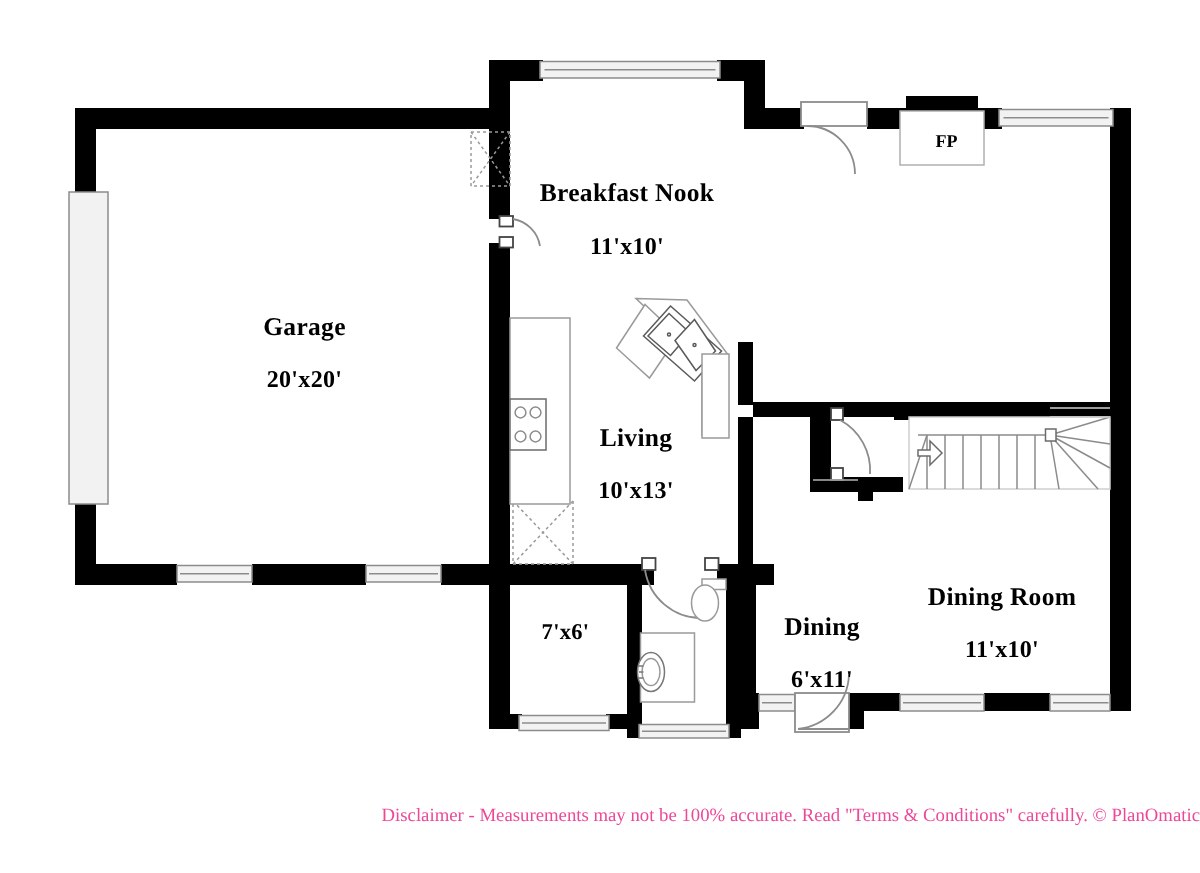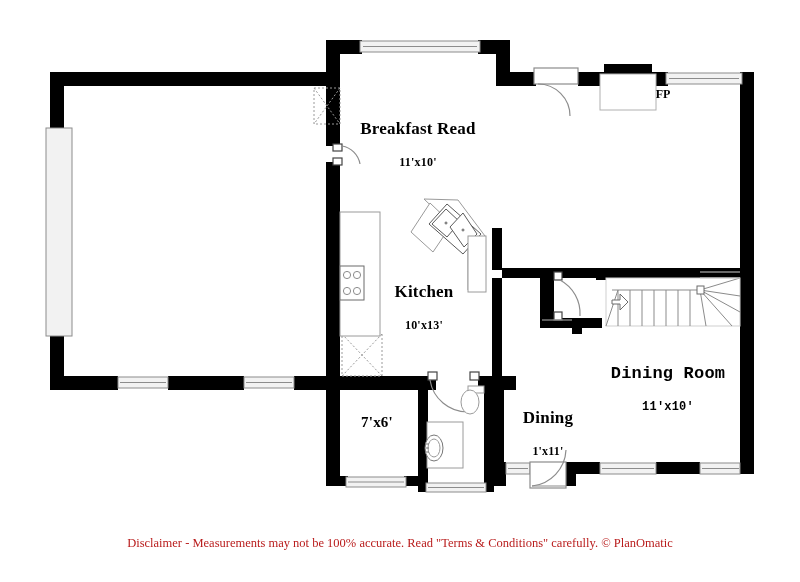--- a/index.html
+++ b/index.html
@@ -33,39 +33,39 @@
     line-height: 1.12;
     white-space: pre-line;
     letter-spacing: 0.2px;
   }
   .room-label .rl-name {
     display: block;
     font-size: 17px;
   }
   .room-label .rl-dim {
     display: block;
-    font-size: 12px;
+    font-size: 16px;
   }
   .fp-label {
     position: absolute;
     font-family: "Liberation Serif", serif;
     font-weight: bold;
     font-size: 12px;
     color: #000000;
     text-align: center;
   }
   #disclaimer {
     position: absolute;
     left: 0;
     top: 536px;
     width: 800px;
-    text-align: center;
+    text-align: right;
     font-family: "Liberation Serif", serif;
     font-size: 12.5px;
-    color: #b91c1c;
+    color: #ec4899;
   }
 </style>
 </head>
 <body>
 
 <div id="page">
 
   <svg id="plan-svg" width="800" height="582" viewBox="0 0 800 582">
 
     <g fill="#000000">
@@ -319,43 +319,47 @@
         <path d="M 612 300 L 620 300 L 620 294 L 628 302 L 620 310 L 620 304 L 612 304 Z" fill="#ffffff" stroke="#6b6b6b"></path>
 
         <line x1="700" y1="272" x2="740" y2="272" stroke="#cfcfcf"></line>
         <line x1="700" y1="278" x2="740" y2="278" stroke="#cfcfcf"></line>
       </g>
 
     </g>
 
   </svg>
 
+  <div class="room-label" style="left:143px; top:190px; width:120px;">
+    <span class="rl-name">Garage</span>
+    <span class="rl-dim">20'x20'</span>
+  </div>
 
   <div class="room-label" style="left:358px; top:101px; width:120px;">
-    <span class="rl-name">Breakfast Read</span>
+    <span class="rl-name">Breakfast Nook</span>
     <span class="rl-dim">11'x10'</span>
   </div>
 
 
   <div class="room-label" style="left:364px; top:264px; width:120px;">
-    <span class="rl-name">Kitchen</span>
+    <span class="rl-name">Living</span>
     <span class="rl-dim">10'x13'</span>
   </div>
 
-  <div class="room-label" style="left:608px; top:346px; width:120px;font-family:Liberation Mono, monospace;">
+  <div class="room-label" style="left:608px; top:370px; width:120px;">
     <span class="rl-name">Dining Room</span>
     <span class="rl-dim">11'x10'</span>
   </div>
 
   <div class="room-label" style="left:500px; top:390px; width:96px;">
     <span class="rl-name">Dining</span>
-    <span class="rl-dim">1'x11'</span>
+    <span class="rl-dim">6'x11'</span>
   </div>
 
   <div class="room-label" style="left:333px; top:397px; width:88px; line-height:1.08;">
     <span class="rl-dim" style="font-size:15px;">7'x6'</span>
   </div>
 
-  <div class="fp-label" style="left:632px; top:87px; width:62px;text-align:center;">FP</div>
+  <div class="fp-label" style="left:600px; top:87px; width:62px;text-align:center;">FP</div>
 
   <div id="disclaimer">Disclaimer - Measurements may not be 100% accurate. Read "Terms &amp; Conditions" carefully. © PlanOmatic</div>
 
 </div>
 
 </body></html>

